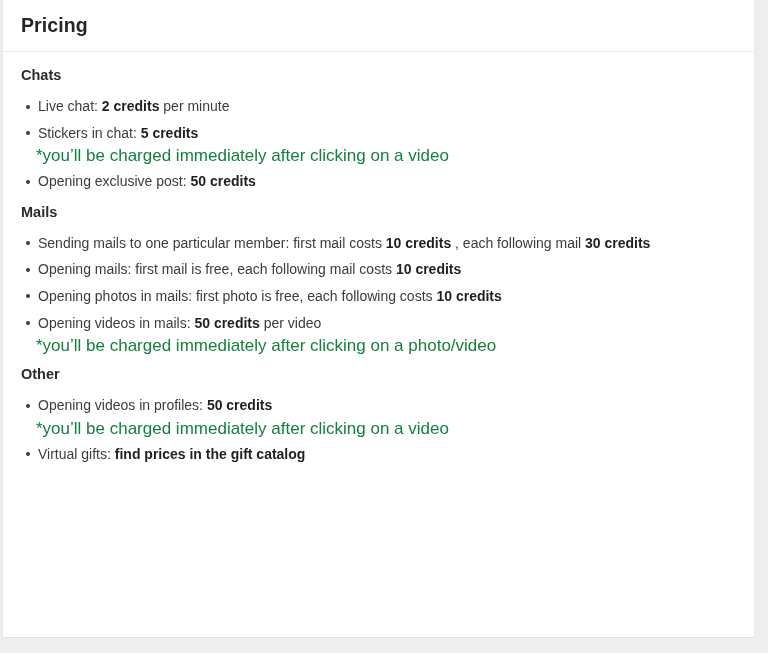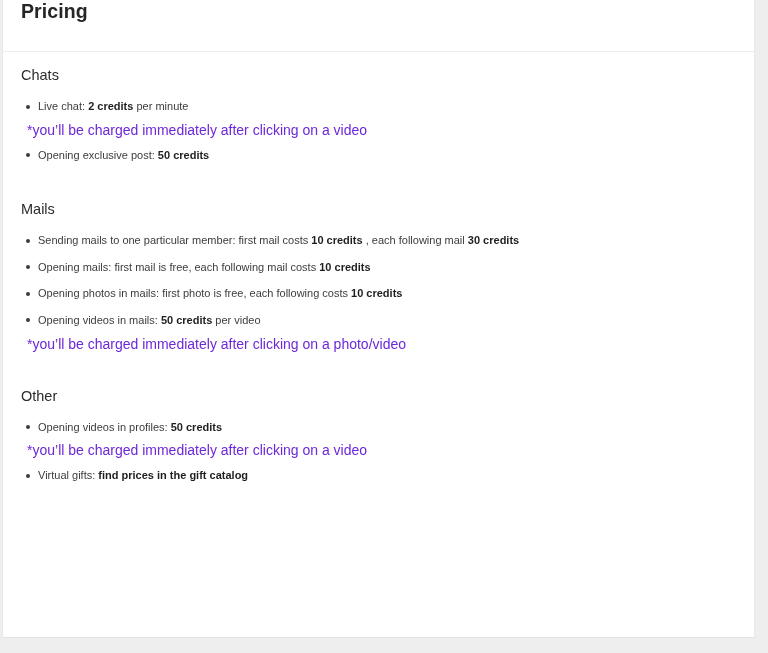--- a/index.html
+++ b/index.html
@@ -33,60 +33,61 @@
     border-bottom: 1px solid #e2e2e2;
     box-sizing: border-box;
     height: 638px;
   }
 
   .card-header {
     height: 52px;
     border-bottom: 1px solid #ececec;
     box-sizing: border-box;
     display: flex;
+    align-items: center;
     padding: 0 18px;
   }
 
   .card-title {
     font-size: 19.5px;
     font-weight: bold;
     color: #262626;
     letter-spacing: 0.1px;
   }
 
   .card-body {
     padding: 14px 18px 0 18px;
   }
 
   .section {
     margin-bottom: 0;
   }
 
   .section-heading {
     font-size: 14.5px;
-    font-weight: normal;
+    font-weight: bold;
     color: #2b2b2b;
     margin: 0 0 9px 0;
     line-height: 18px;
   }
 
   .section + .section .section-heading {
-    margin-top: 32px;
+    margin-top: 8px;
   }
 
   ul.price-list {
     list-style: none;
     margin: 0;
     padding: 0;
   }
 
   ul.price-list li {
     position: relative;
     padding-left: 17px;
-    font-size: 11px;
+    font-size: 14px;
     line-height: 26.6px;
     color: #3c3c3c;
     white-space: nowrap;
   }
 
   ul.price-list li::before {
     content: "";
     position: absolute;
     left: 5px;
     top: 11.5px;
@@ -95,24 +96,24 @@
     border-radius: 50%;
     background: #3c3c3c;
   }
 
   ul.price-list li b {
     font-weight: bold;
     color: #1f1f1f;
   }
 
   .note {
-    font-size: 14px;
+    font-size: 17px;
     line-height: 22px;
-    color: #6d28d9;
-    margin: 6px;
+    color: #15803d;
+    margin: 15px;
     padding: 0;
     white-space: nowrap;
   }
 
   .note-after-list {
     margin-top: -1px;
     margin-bottom: 1px;
   }
 </style>
 </head>
@@ -123,20 +124,21 @@
 
     <div class="card-header">
       <div class="card-title">Pricing</div>
     </div>
 
     <div class="card-body">
         <div class="section">
           <div class="section-heading">Chats</div>
           <ul class="price-list">
             <li>Live chat: <b>2 credits</b> per minute</li>
+            <li>Stickers in chat: <b>5 credits</b></li>
           </ul>
           <p class="note note-after-list">*you’ll be charged immediately after clicking on a video</p>
           <ul class="price-list">
             <li>Opening exclusive post: <b>50 credits</b></li>
           </ul>
         </div>
         <div class="section">
           <div class="section-heading">Mails</div>
           <ul class="price-list">
             <li>Sending mails to one particular member: first mail costs <b>10 credits</b> , each following mail <b>30 credits</b></li>

